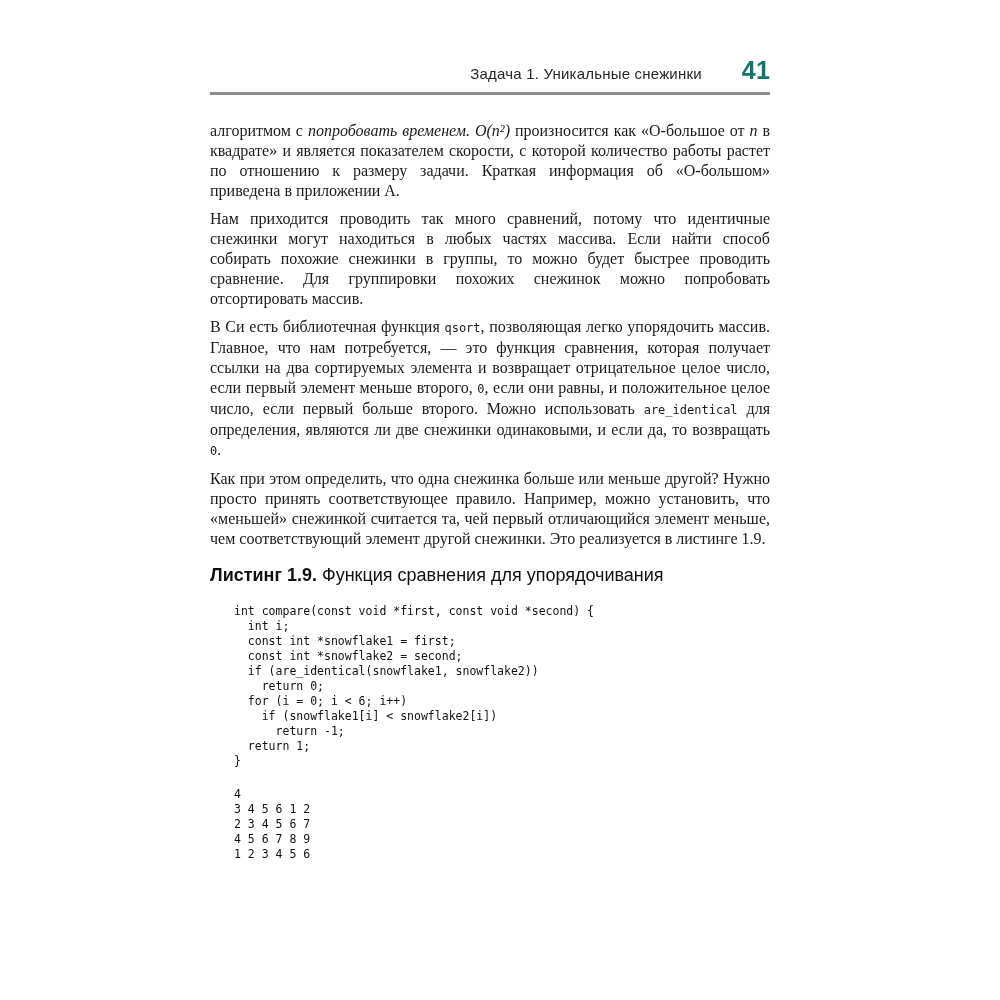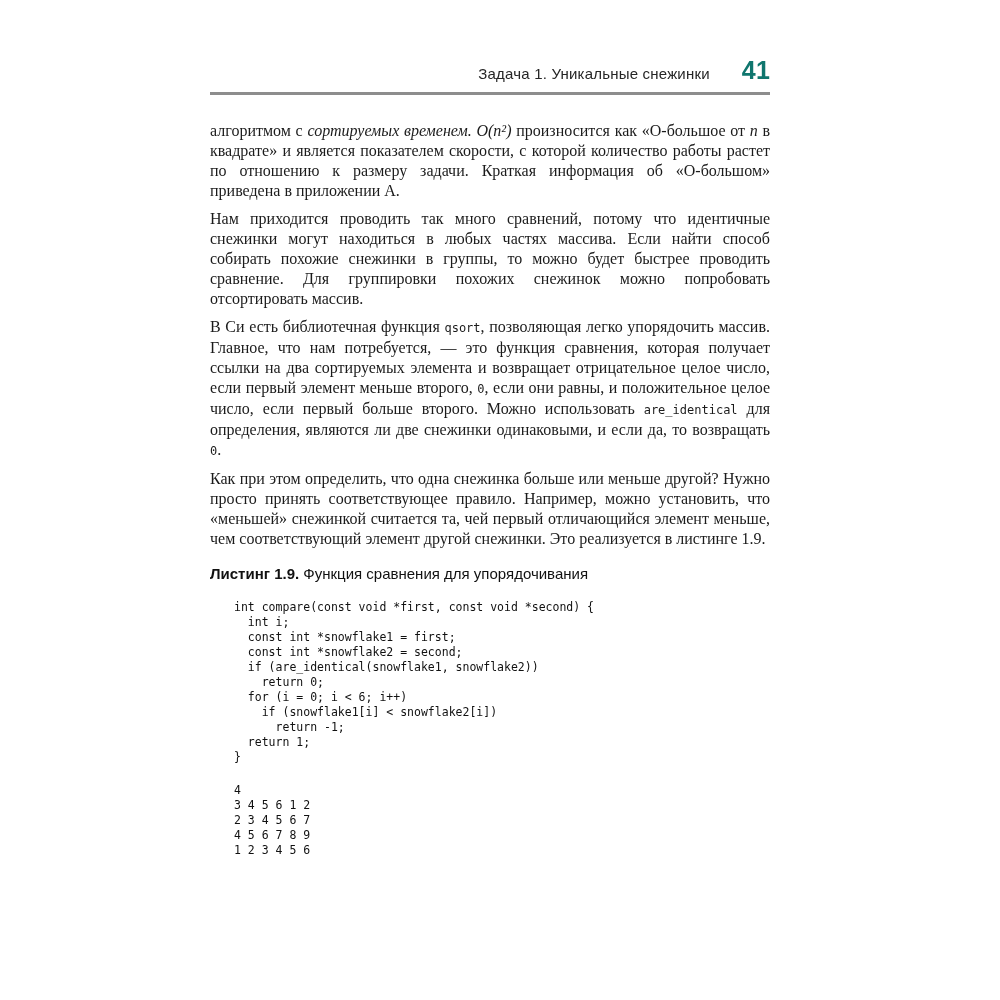--- a/index.html
+++ b/index.html
@@ -16,21 +16,21 @@
   }
   .running-head {
     display: flex;
     justify-content: flex-end;
     align-items: baseline;
     font-family: "Liberation Sans", sans-serif;
     font-size: 15px;
     color: #262626;
     letter-spacing: 0.2px;
   }
-  .running-title { margin-right: 32px; }
+  .running-title { margin-right: 40px; }
   .page-num { font-weight: 700; font-size: 25px; color: #0f766e; }
   .head-rule {
     height: 3px;
     background: #8d8d8d;
     margin-top: 7px;
   }
   main { display: block; margin-top: 26px; }
   .body-para {
     font-size: 16px;
     line-height: 20px;
@@ -44,21 +44,21 @@
   }
   .section-heading {
     font-family: "Liberation Sans", sans-serif;
     font-size: 17px;
     font-weight: 700;
     color: #111;
     margin: 20px 0 10px 0;
   }
   .listing-caption {
     font-family: "Liberation Sans", sans-serif;
-    font-size: 15px;
+    font-size: 18px;
     color: #111;
     margin: 16px 0 8px 0;
   }
   .listing-caption .cap-label { font-weight: 700; }
   .code-block {
     font-family: "DejaVu Sans Mono", monospace;
     font-size: 11.5px;
     line-height: 15px;
     color: #111;
     margin: 18px 0 16px 24px;
@@ -71,21 +71,21 @@
 <div class="page">
   <header>
     <div class="running-head">
       <span class="running-title">Задача 1. Уникальные снежинки</span>
       <span class="page-num">41</span>
     </div>
     <div class="head-rule"></div>
   </header>
 
   <main id="content">
-      <p class="body-para"><span>алгоритмом с </span><span class="it">сортируемых временем.</span><span> </span><span class="it">O(n²)</span><span> произносится как «О-большое от </span><span class="it">n</span><span> в квадрате» и является показателем скорости, с которой количество работы растет по отношению к размеру задачи. Краткая информация об «О-большом» приведена в приложении А.</span></p>
+      <p class="body-para"><span>алгоритмом с </span><span class="it">попробовать временем.</span><span> </span><span class="it">O(n²)</span><span> произносится как «О-большое от </span><span class="it">n</span><span> в квадрате» и является показателем скорости, с которой количество работы растет по отношению к размеру задачи. Краткая информация об «О-большом» приведена в приложении А.</span></p>
       <p class="body-para"><span>Нам приходится проводить так много сравнений, потому что идентичные снежинки могут находиться в любых частях массива. Если найти способ собирать похожие снежинки в группы, то можно будет быстрее проводить сравнение. Для группировки похожих снежинок можно попробовать отсортировать массив.</span></p>
       <p class="body-para"><span>В Си есть библиотечная функция </span><span class="mono">qsort</span><span>, позволяющая легко упорядочить массив. Главное, что нам потребуется, — это функция сравнения, которая получает ссылки на два сортируемых элемента и возвращает отрицательное целое число, если первый элемент меньше второго, </span><span class="mono">0</span><span>, если они равны, и положительное целое число, если первый больше второго. Можно использовать </span><span class="mono">are_identical</span><span> для определения, являются ли две снежинки одинаковыми, и если да, то возвращать </span><span class="mono">0</span><span>.</span></p>
       <p class="body-para"><span>Как при этом определить, что одна снежинка больше или меньше другой? Нужно просто принять соответствующее правило. Например, можно установить, что «меньшей» снежинкой считается та, чей первый отличающийся элемент меньше, чем соответствующий элемент другой снежинки. Это реализуется в листинге 1.9.</span></p>
       <p class="listing-caption"><span class="cap-label">Листинг 1.9. </span><span>Функция сравнения для упорядочивания</span></p>
       <pre class="code-block">int compare(const void *first, const void *second) {
   int i;
   const int *snowflake1 = first;
   const int *snowflake2 = second;
   if (are_identical(snowflake1, snowflake2))
     return 0;

